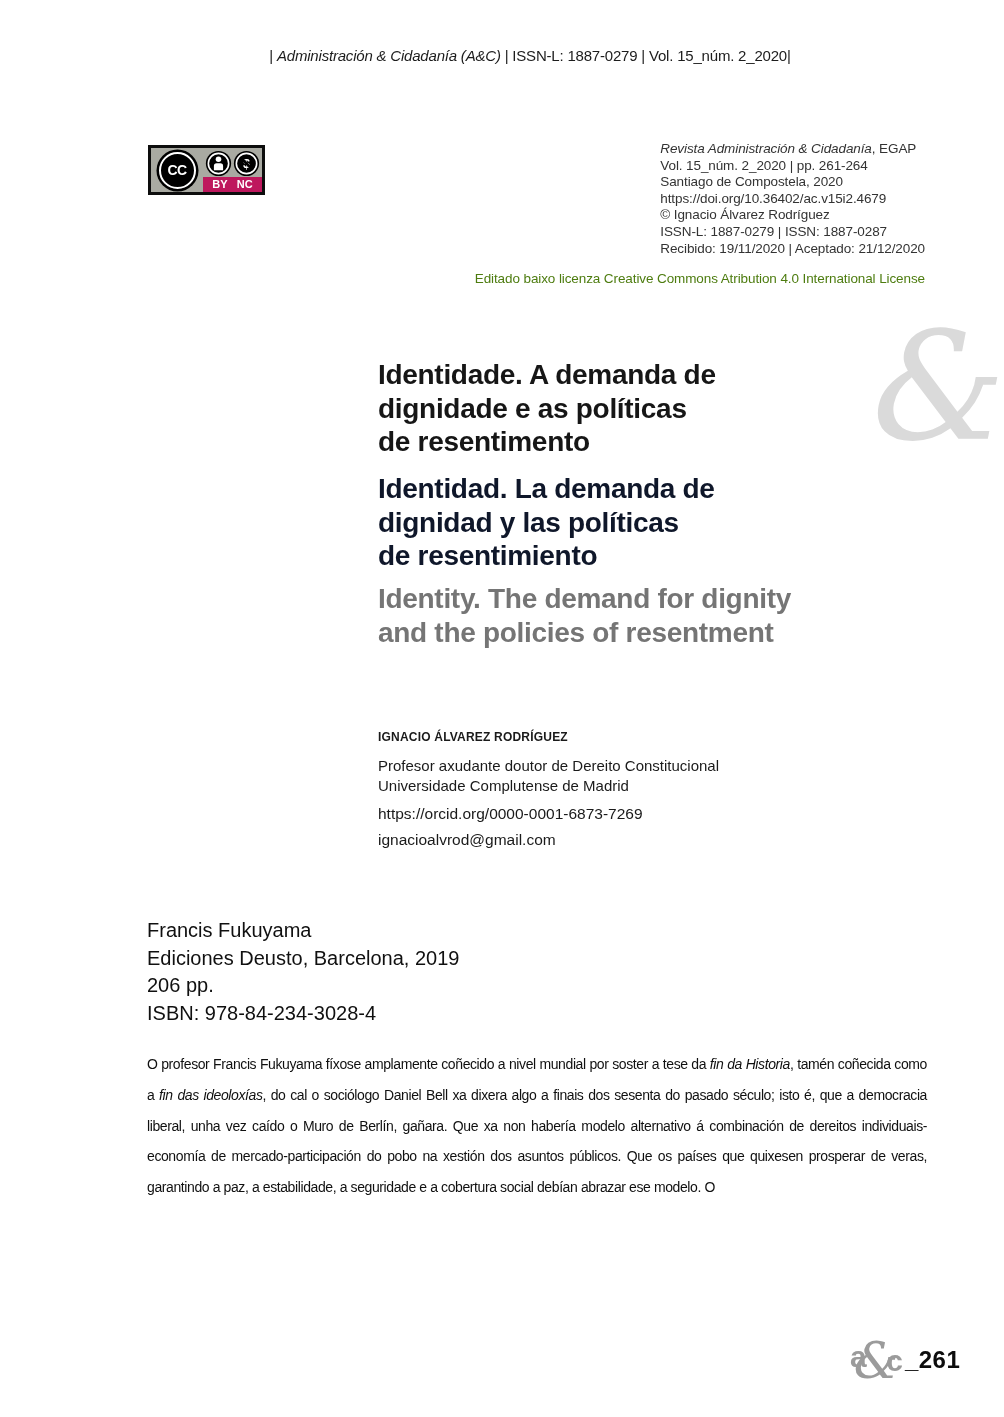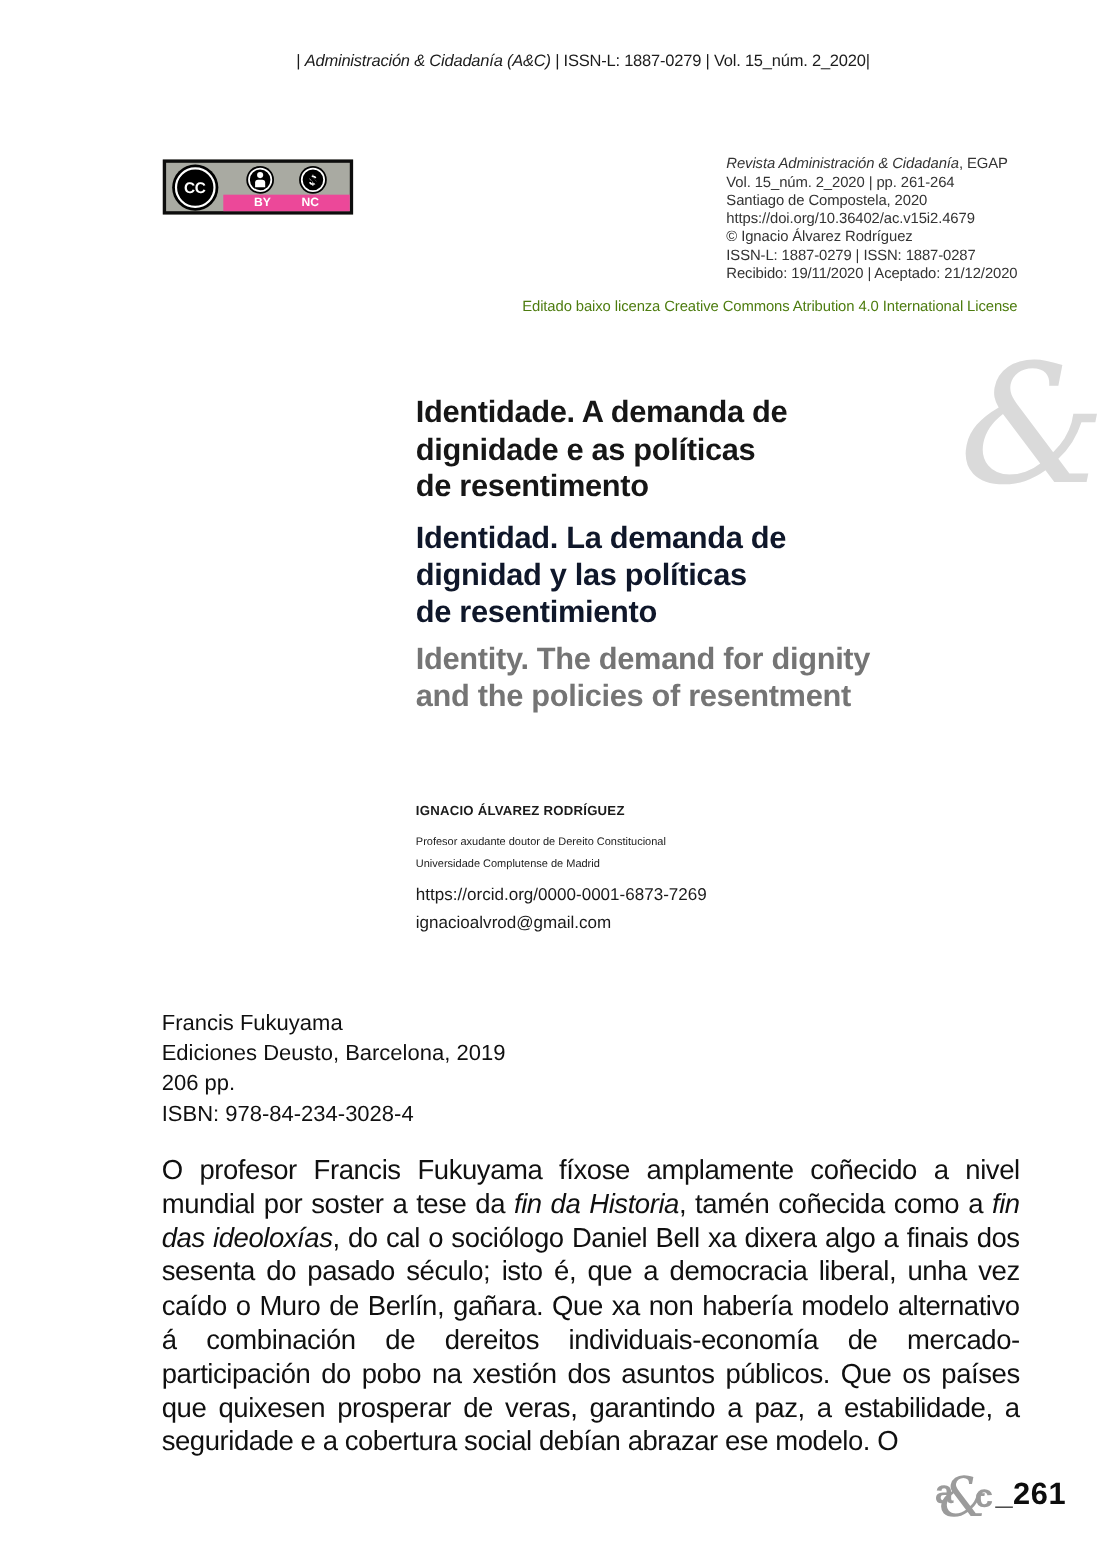--- a/index.html
+++ b/index.html
@@ -13,35 +13,35 @@
   }
   
   .running-header{
     position:absolute;top:47px;left:56px;width:948px;
     text-align:center;font-size:15px;color:#1c1c1c;letter-spacing:-0.2px;
   }
   .running-header .it{font-style:italic;}
 
   
   .cc-badge{
-    position:absolute;left:148px;top:145px;width:173px;height:50px;
+    position:absolute;left:148px;top:145px;width:117px;height:50px;
     box-sizing:border-box;border:3px solid #0d0d0d;background:#a9aaa2;
     display:flex;align-items:stretch;
   }
   .cc-left{width:52px;display:flex;align-items:center;justify-content:center;}
   .cc-circle{
     width:33px;height:33px;border-radius:50%;background:#000;border:2px solid #fff;
     box-shadow:0 0 0 2.5px #000;
     display:flex;align-items:center;justify-content:center;
     color:#fff;font-weight:bold;font-size:14px;letter-spacing:-0.5px;
   }
   .cc-right{flex:1;display:flex;flex-direction:column;}
   .cc-icons{flex:1;display:flex;align-items:center;justify-content:space-evenly;padding-top:2px;}
   .cc-strip{
-    height:15px;background:#ec4899;color:#fff;font-weight:bold;font-size:11px;
+    height:15px;background:#be185d;color:#fff;font-weight:bold;font-size:11px;
     display:flex;align-items:center;justify-content:space-evenly;line-height:1;
   }
 
   
   .citation{
     position:absolute;top:141px;right:79px;text-align:left;
     font-size:13.5px;line-height:16.6px;color:#333;letter-spacing:-0.1px;
   }
   .citation .it{font-style:italic;}
   .license-note{
@@ -56,45 +56,45 @@
   .title-en{position:absolute;left:378px;top:582px;color:#757575;}
   .amp-deco{
     position:absolute;left:872px;top:312px;width:130px;
     font-family:"DejaVu Serif", serif;font-style:italic;
     font-size:150px;line-height:1;color:#dadada;text-align:left;
   }
 
   
   .author{position:absolute;left:378px;top:730px;color:#1a1a1a;}
   .author-name{font-size:12px;font-weight:bold;letter-spacing:0.2px;}
-  .author-role{margin-top:12px;font-size:10px;line-height:20px;}
+  .author-role{margin-top:12px;font-size:15px;line-height:20px;}
   .author-orcid{margin-top:9px;font-size:15.5px;}
   .author-email{margin-top:8px;font-size:15.5px;}
 
   
   .book{position:absolute;left:147px;top:917px;font-size:20px;line-height:27.5px;color:#101010;}
 
   
   .review{
     position:absolute;left:147px;top:1049px;width:780px;
-    font-size:25px;line-height:30.8px;letter-spacing:-0.4px;
+    font-size:14px;line-height:30.8px;letter-spacing:-0.4px;
     text-align:justify;color:#101010;
   }
   .review .it{font-style:italic;}
 
   
   .footer{position:absolute;left:850px;top:1328px;display:flex;align-items:flex-end;}
   .logo{display:flex;align-items:flex-end;color:#9b9b9b;}
   .logo-a{font-size:30px;font-weight:bold;line-height:1;position:relative;top:-6px;}
   .logo-amp{
     font-family:"DejaVu Serif", serif;font-style:italic;font-size:50px;line-height:1;
     margin-left:-13px;margin-right:-12px;position:relative;top:8px;z-index:1;
   }
   .logo-c{font-size:30px;font-weight:bold;line-height:1;position:relative;top:-2px;}
-  .page-num{font-size:28px;font-weight:bold;color:#0d0d0d;margin-left:2px;position:relative;top:-4px;letter-spacing:0.5px;}
+  .page-num{font-size:24px;font-weight:bold;color:#0d0d0d;margin-left:2px;position:relative;top:-4px;letter-spacing:0.5px;}
 </style>
 </head>
 <body>
 
 <div class="page">
 
   <div class="running-header">
     <span>| </span><span class="it">Administración &amp; Cidadanía (A&amp;C)</span><span> | ISSN-L: 1887-0279 | Vol. 15_núm. 2_2020|</span>
   </div>
 

